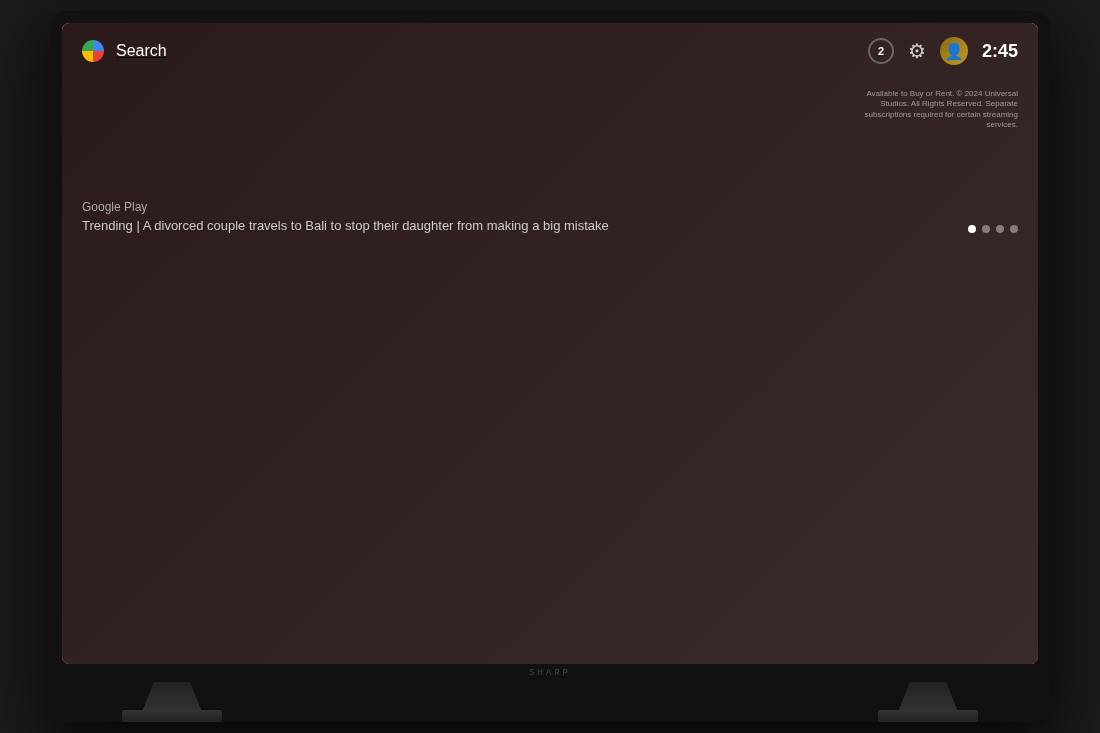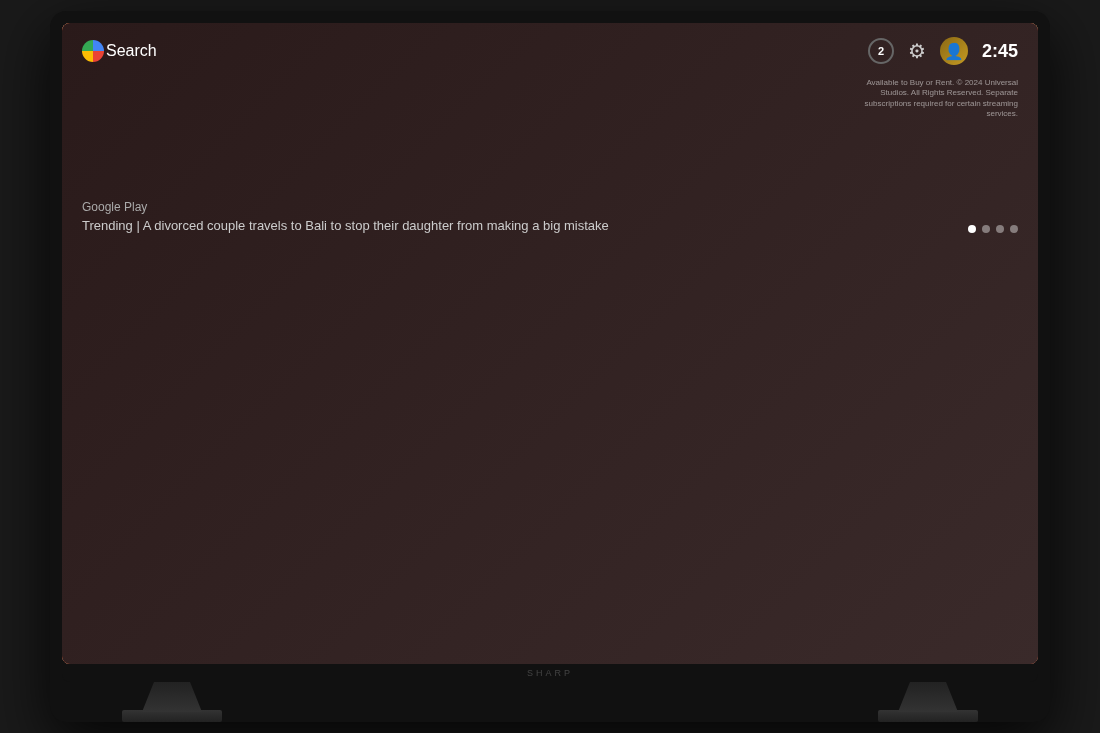--- a/index.html
+++ b/index.html
@@ -62,22 +62,23 @@
       left: 0;
       right: 0;
       display: flex;
       align-items: center;
       padding: 14px 20px;
       z-index: 10;
     }
     .nav-search {
       display: flex;
       align-items: center;
-      gap: 2px;
+      gap: 12px;
       cursor: pointer;
+      text-decoration: underline;
     }
     .google-icon {
       width: 22px;
       height: 22px;
       border-radius: 50%;
       background: conic-gradient(#4285F4 0deg 90deg, #EA4335 90deg 180deg, #FBBC04 180deg 270deg, #34A853 270deg 360deg);
     }
     .nav-items {
       display: flex;
       align-items: center;
@@ -160,21 +161,21 @@
     }
     .hero-dot {
       width: 8px;
       height: 8px;
       border-radius: 50%;
       background: rgba(255,255,255,0.4);
     }
     .hero-dot.active { background: white; }
     .hero-disclaimer {
       position: absolute;
-      top: 55px;
+      top: 66px;
       right: 20px;
       color: rgba(255,255,255,0.5);
       font-size: 8px;
       text-align: right;
       max-width: 160px;
       line-height: 1.3;
       z-index: 5;
     }
     
     .main-content {
@@ -352,20 +353,21 @@
       background: #111;
       border-radius: 0 0 8px 8px;
       display: flex;
       align-items: center;
       justify-content: center;
     }
     .tv-brand {
       color: #444;
       font-size: 9px;
       letter-spacing: 3px;
+      font-family: Liberation Mono, monospace;
     }
     .tv-stand-wrapper {
       display: flex;
       justify-content: space-between;
       padding: 0 80px;
     }
     .tv-stand-leg {
       width: 60px;
       height: 30px;
       background: linear-gradient(to bottom, #222, #333);

